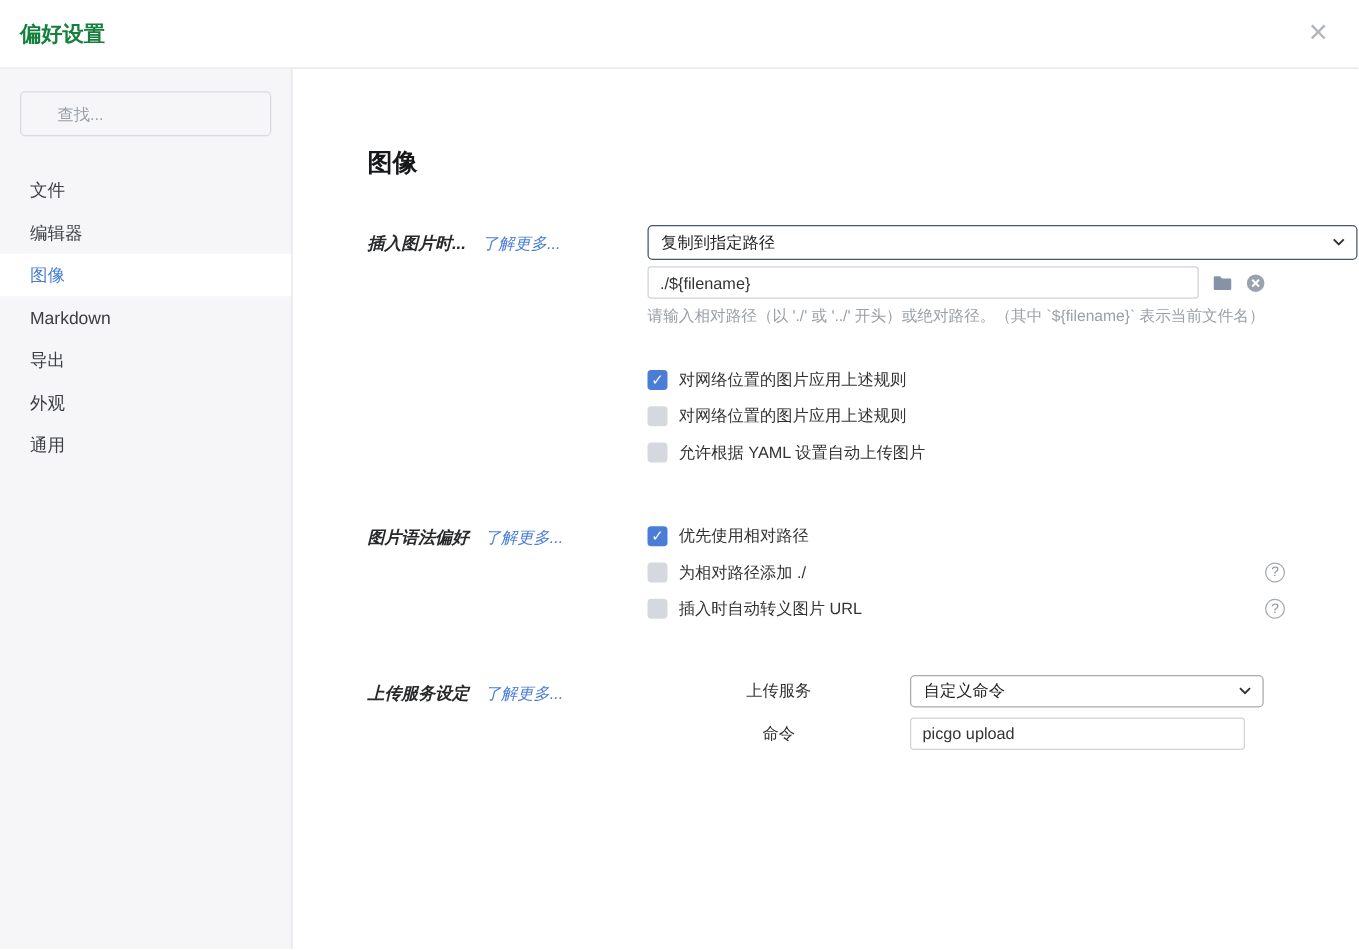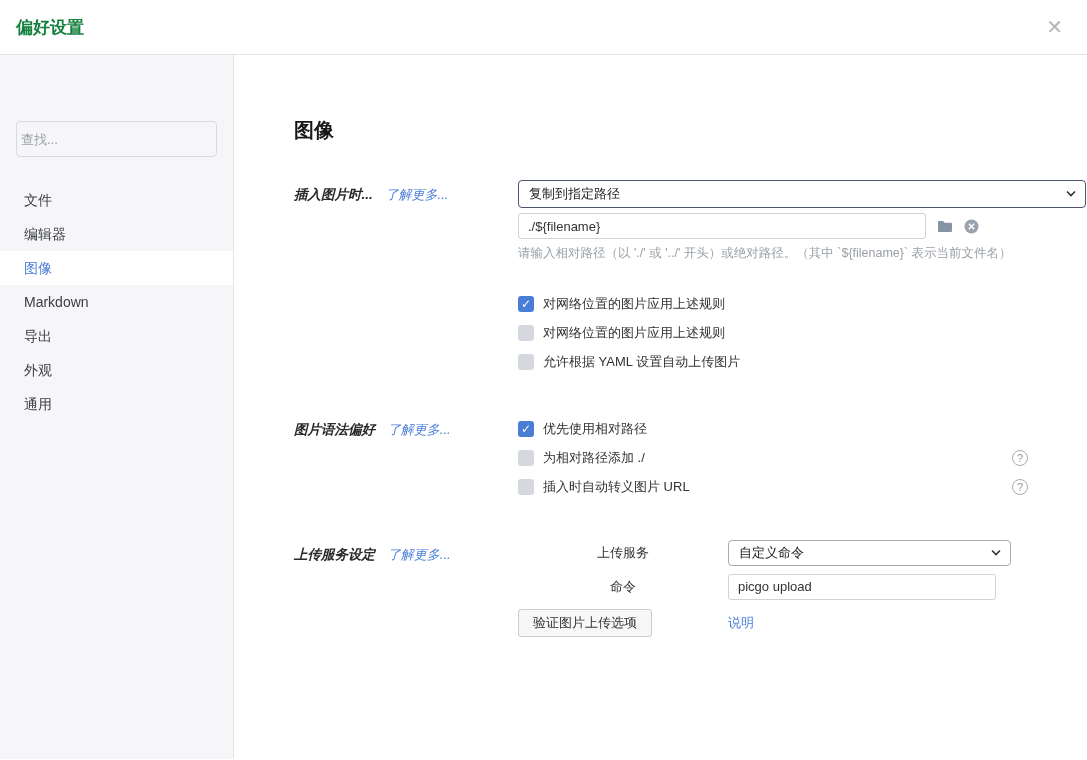--- a/index.html
+++ b/index.html
@@ -23,23 +23,22 @@
   }
   
   .layout { display: flex; height: 704px; }
   .sidebar {
     width: 234px; flex: none; background: #f6f6f8;
     border-right: 1px solid #e4e4e7; padding-top: 18px;
   }
   .search-wrap { margin: 0 16px 26px 16px; }
   .search-wrap input {
     width: 100%; height: 36px; border: 1px solid #d8dadf; border-radius: 4px;
-    background: #f6f6f8; padding: 0 4px; font-size: 13px; color: #333; outline: none;
+    background: #f6f6f8; padding: 0 29px; font-size: 13px; color: #333; outline: none;
     font-family: inherit;
-    margin-top: 48px;
   }
   .search-wrap input::placeholder { color: #9aa0a8; }
   .nav-item {
     height: 34px; line-height: 34px; padding: 0 24px; font-size: 14px;
     color: #3a3d42; cursor: pointer;
   }
   .nav-item.active { background: #ffffff; color: #4a7dd6; }
   
   .content { flex: 1; padding: 62px 0 0 60px; }
   .page-heading { font-size: 20px; font-weight: bold; color: #17181a; margin: 0 0 36px 0; }
@@ -57,21 +56,21 @@
   }
   .select.primary { width: 568px; border: 1px solid #49536e; }
   .select.small { width: 283px; height: 26px; border: 1px solid #a6aab1; }
   .select .chev { position: absolute; right: 9px; top: 50%; margin-top: -4px; }
   
   .path-row { display: flex; align-items: center; margin-top: 5px; }
   .text-input {
     height: 26px; border: 1px solid #cfd2d7; border-radius: 3px; background: #fff;
     padding: 0 9px; font-size: 13px; color: #333; outline: none; font-family: inherit;
   }
-  .path-row .text-input { width: 408px; }
+  .path-row .text-input { width: 441px; }
   .icon-btn { margin-left: 11px; display: inline-flex; cursor: pointer; }
   .hint { margin-top: 6px; font-size: 12.5px; color: #9aa0a6; line-height: 1.4; }
   
   .cb-group { margin-top: 27px; }
   .cb-row { display: flex; align-items: center; height: 29px; position: relative; }
   .checkbox {
     width: 16px; height: 16px; border-radius: 3px; background: #d5d9df;
     flex: none; margin-right: 9px; cursor: pointer; position: relative;
   }
   .checkbox.checked { background: #4a7dd6; }
@@ -207,23 +206,17 @@
               <svg width="10" height="7" viewBox="0 0 10 7">
                   <polyline points="1,1.5 5,5.5 9,1.5" fill="none" stroke="#333" stroke-width="1.6"></polyline>
                 </svg>
             </span>
           </div>
         </div>
         <div class="field-row">
           <span class="field-label">命令</span>
           <input type="text" class="text-input" value="picgo upload" style="">
         </div>
-        <div class="btn-row">
-          <span class="btn-holder">
-            <button class="button">验证图片上传选项</button>
-          </span>
-          <a class="link">说明</a>
-        </div>
       </div>
     </div>
 
   </div>
 </div>
 
 </body></html>

